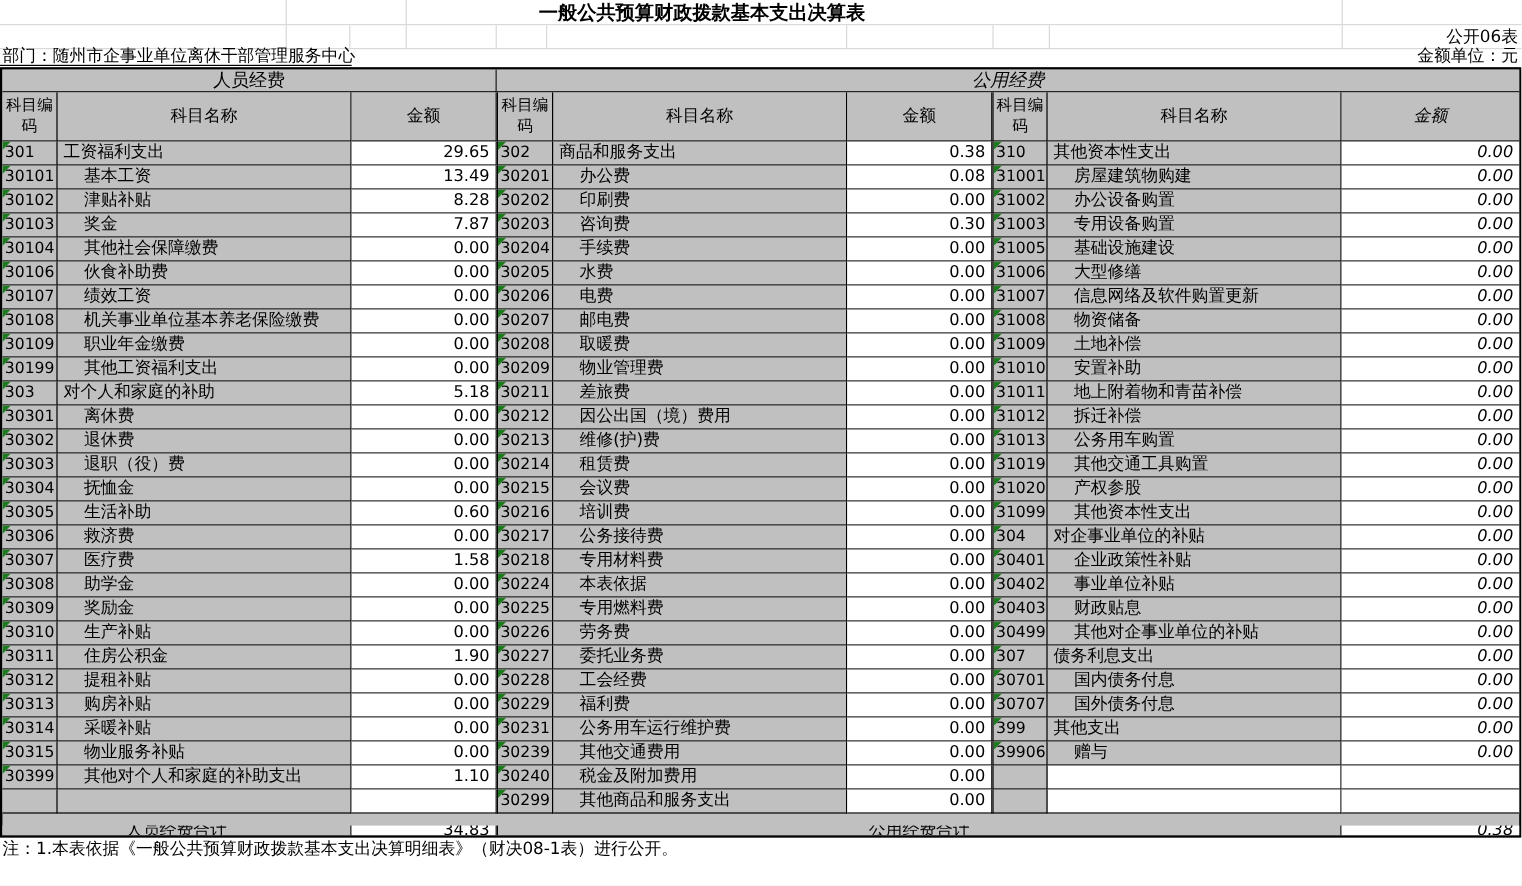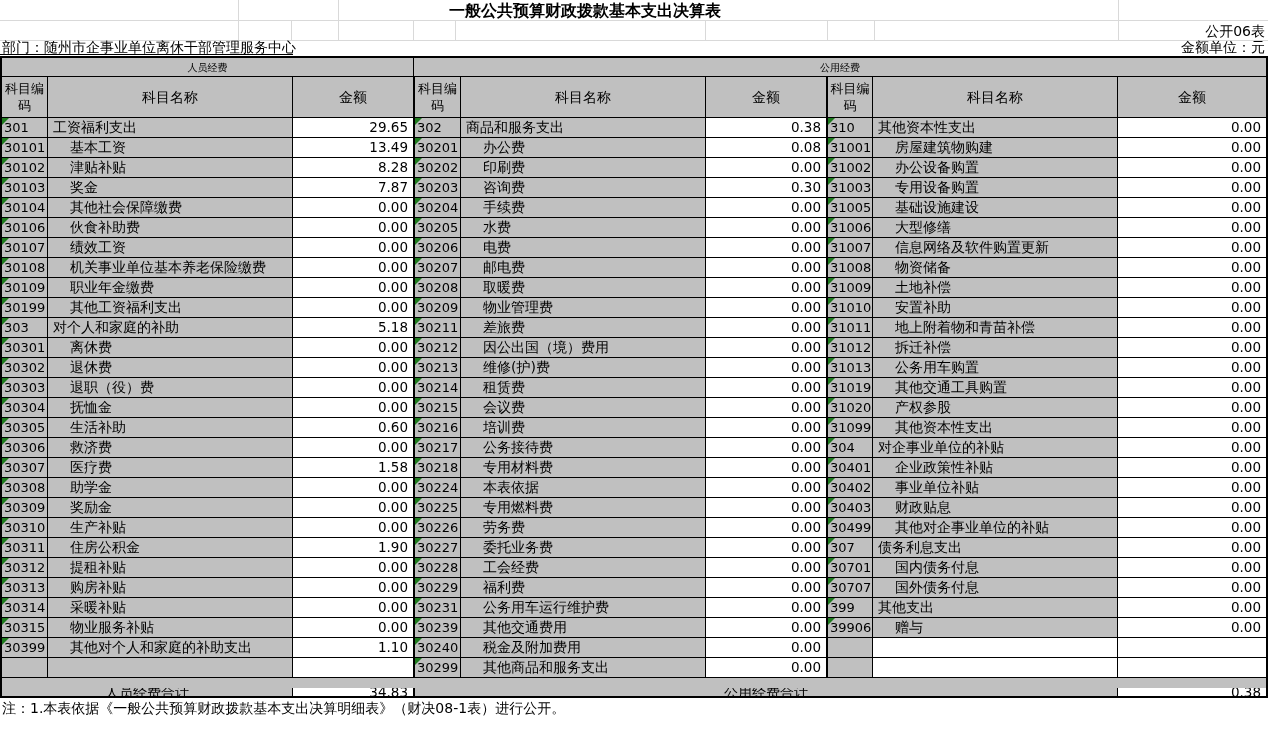--- a/index.html
+++ b/index.html
@@ -14,22 +14,22 @@
   #dept-underline{position:absolute;left:0;top:54px;width:293px;height:1px;background:#000;}
   .gl{position:absolute;background:#d9d9d9;}
   
   #budget-grid{position:absolute;left:0;top:56px;width:1268px;height:642px;box-sizing:border-box;
     border:2px solid #000;background:#c0c0c0;display:grid;
     grid-template-columns:46px 245px 121px 47px 245px 121px 46px 245px 148px;
     grid-template-rows:19px 41px repeat(28,20px) 18px;}
   .cell{box-sizing:border-box;border-right:1px solid #000;border-bottom:1px solid #000;
     background:#c0c0c0;overflow:hidden;display:flex;align-items:center;font-size:14px;line-height:15px;}
   .gsep{border-left:1px solid #000;}
-  .last{border-right:none;}
-  .ghead{justify-content:center;font-size:10px;}
+  .last{border-right:none;font-style:italic;}
+  .ghead{justify-content:center;font-size:15px;}
   .chead{justify-content:center;text-align:center;line-height:17px;padding:0 2px;}
   .code{font-size:13px;padding-left:2px;position:relative;}
   .name{padding-left:5px;}
   .ind{padding-left:22px;}
   .amt{background:#fff;justify-content:flex-end;padding-right:5px;font-size:13.5px;}
   .wbg{background:#fff;}
   .tri{position:absolute;top:0;left:0;width:0;height:0;
        border-top:7px solid #1e7b1e;border-right:7px solid transparent;}
   .foot{border-bottom:none;margin-top:10px;}
   .flabel{justify-content:center;}

